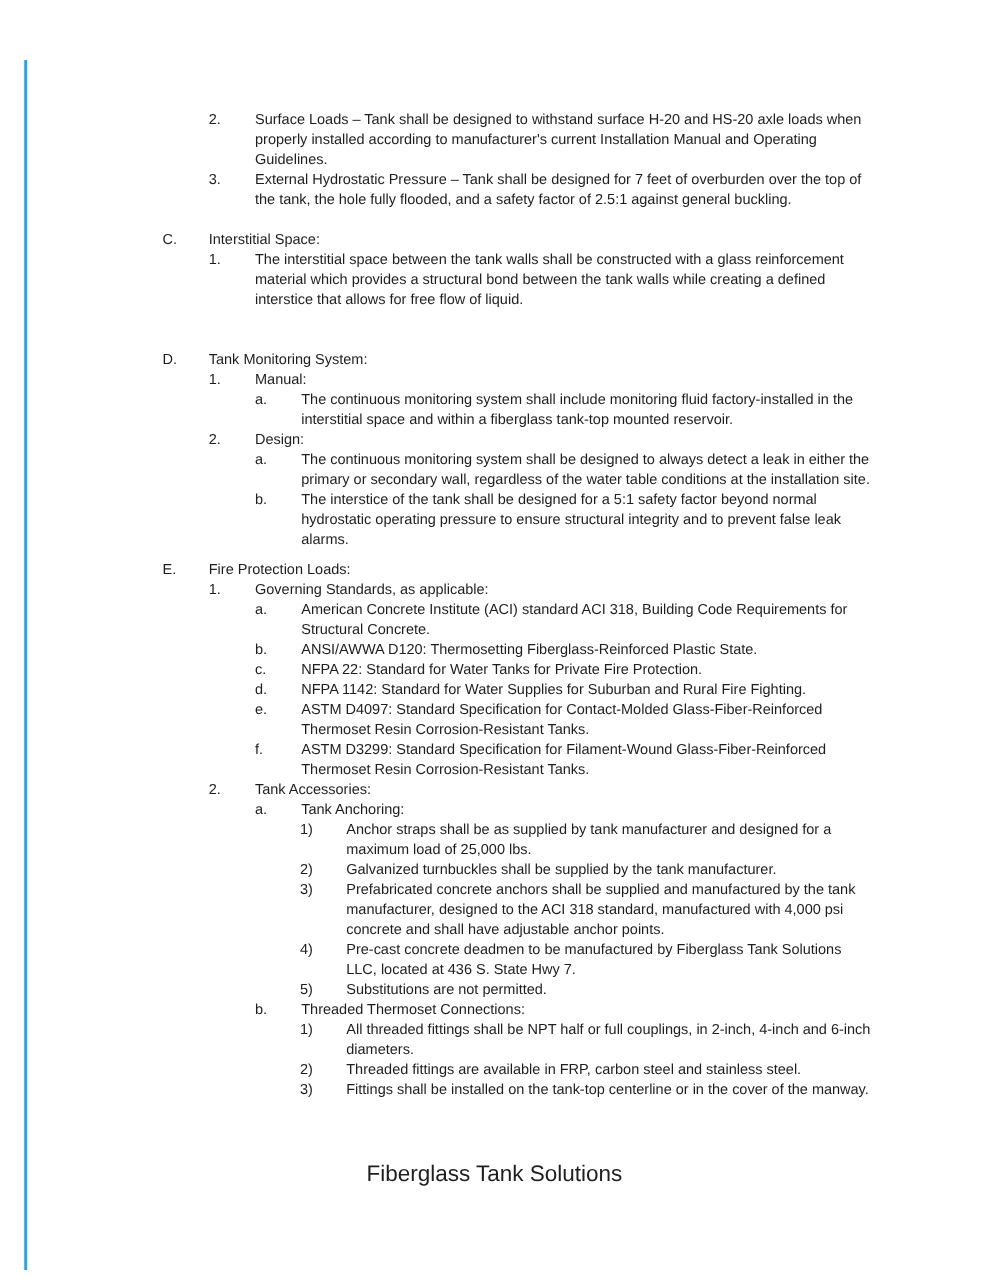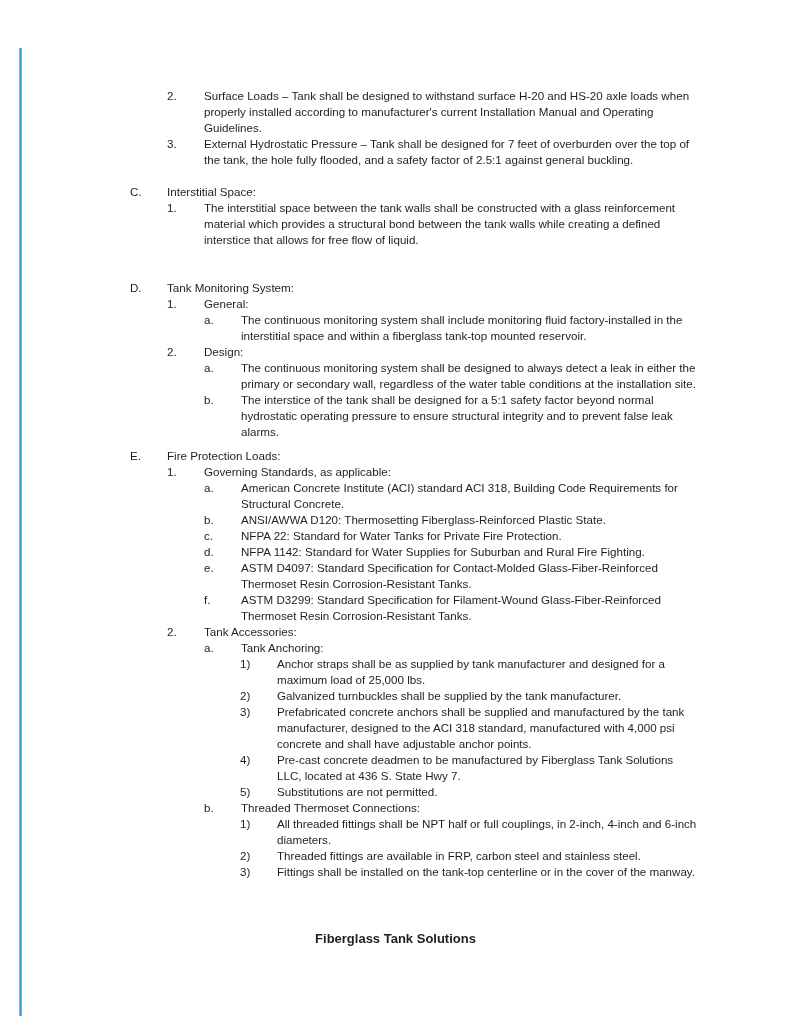--- a/index.html
+++ b/index.html
@@ -33,24 +33,23 @@
   .row .text { flex: 1 1 auto; }
   .lvl-1 { margin-left: 130px; }
   .lvl-2 { margin-left: 167px; }
   .lvl-3 { margin-left: 204px; }
   .lvl-4 { margin-left: 240px; }
   .footer {
     position: absolute;
     left: 0; top: 931px;
     width: 791px;
     text-align: center;
-    font-size: 13px;
+    font-size: 18px;
     line-height: 16px;
     color: #1e1e1e;
-    font-weight: bold;
   }
   .footer a {
     color: #2e9bd6;
     text-decoration: underline;
     cursor: pointer;
   }
   .footer .sep { color: #8fa6b5; }
   .footer .phone { color: #2e9bd6; }
 </style>
 </head>
@@ -76,21 +75,21 @@
       <div class="row lvl-2">
         <span class="marker">1.</span>
         <span class="text">The interstitial space between the tank walls shall be constructed with a glass reinforcement material which provides a structural bond between the tank walls while creating a defined interstice that allows for free flow of liquid.</span>
       </div>
       <div class="row lvl-1" style="margin-top: 32px;">
         <span class="marker">D.</span>
         <span class="text">Tank Monitoring System:</span>
       </div>
       <div class="row lvl-2">
         <span class="marker">1.</span>
-        <span class="text">General:</span>
+        <span class="text">Manual:</span>
       </div>
       <div class="row lvl-3">
         <span class="marker">a.</span>
         <span class="text">The continuous monitoring system shall include monitoring fluid factory-installed in the interstitial space and within a fiberglass tank-top mounted reservoir.</span>
       </div>
       <div class="row lvl-2">
         <span class="marker">2.</span>
         <span class="text">Design:</span>
       </div>
       <div class="row lvl-3">

